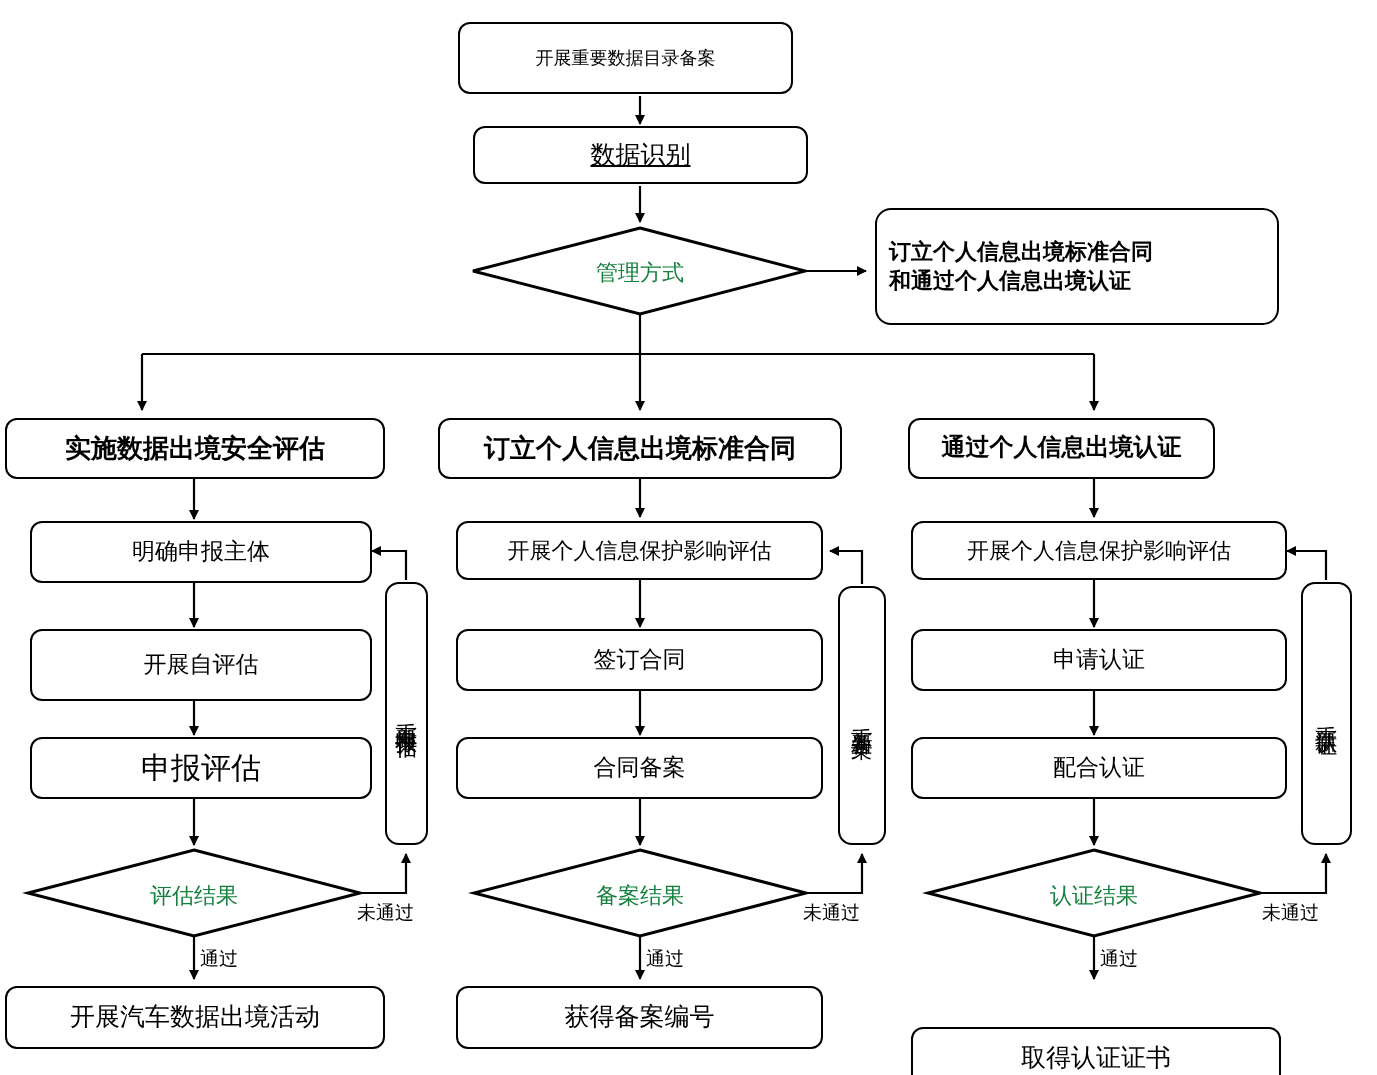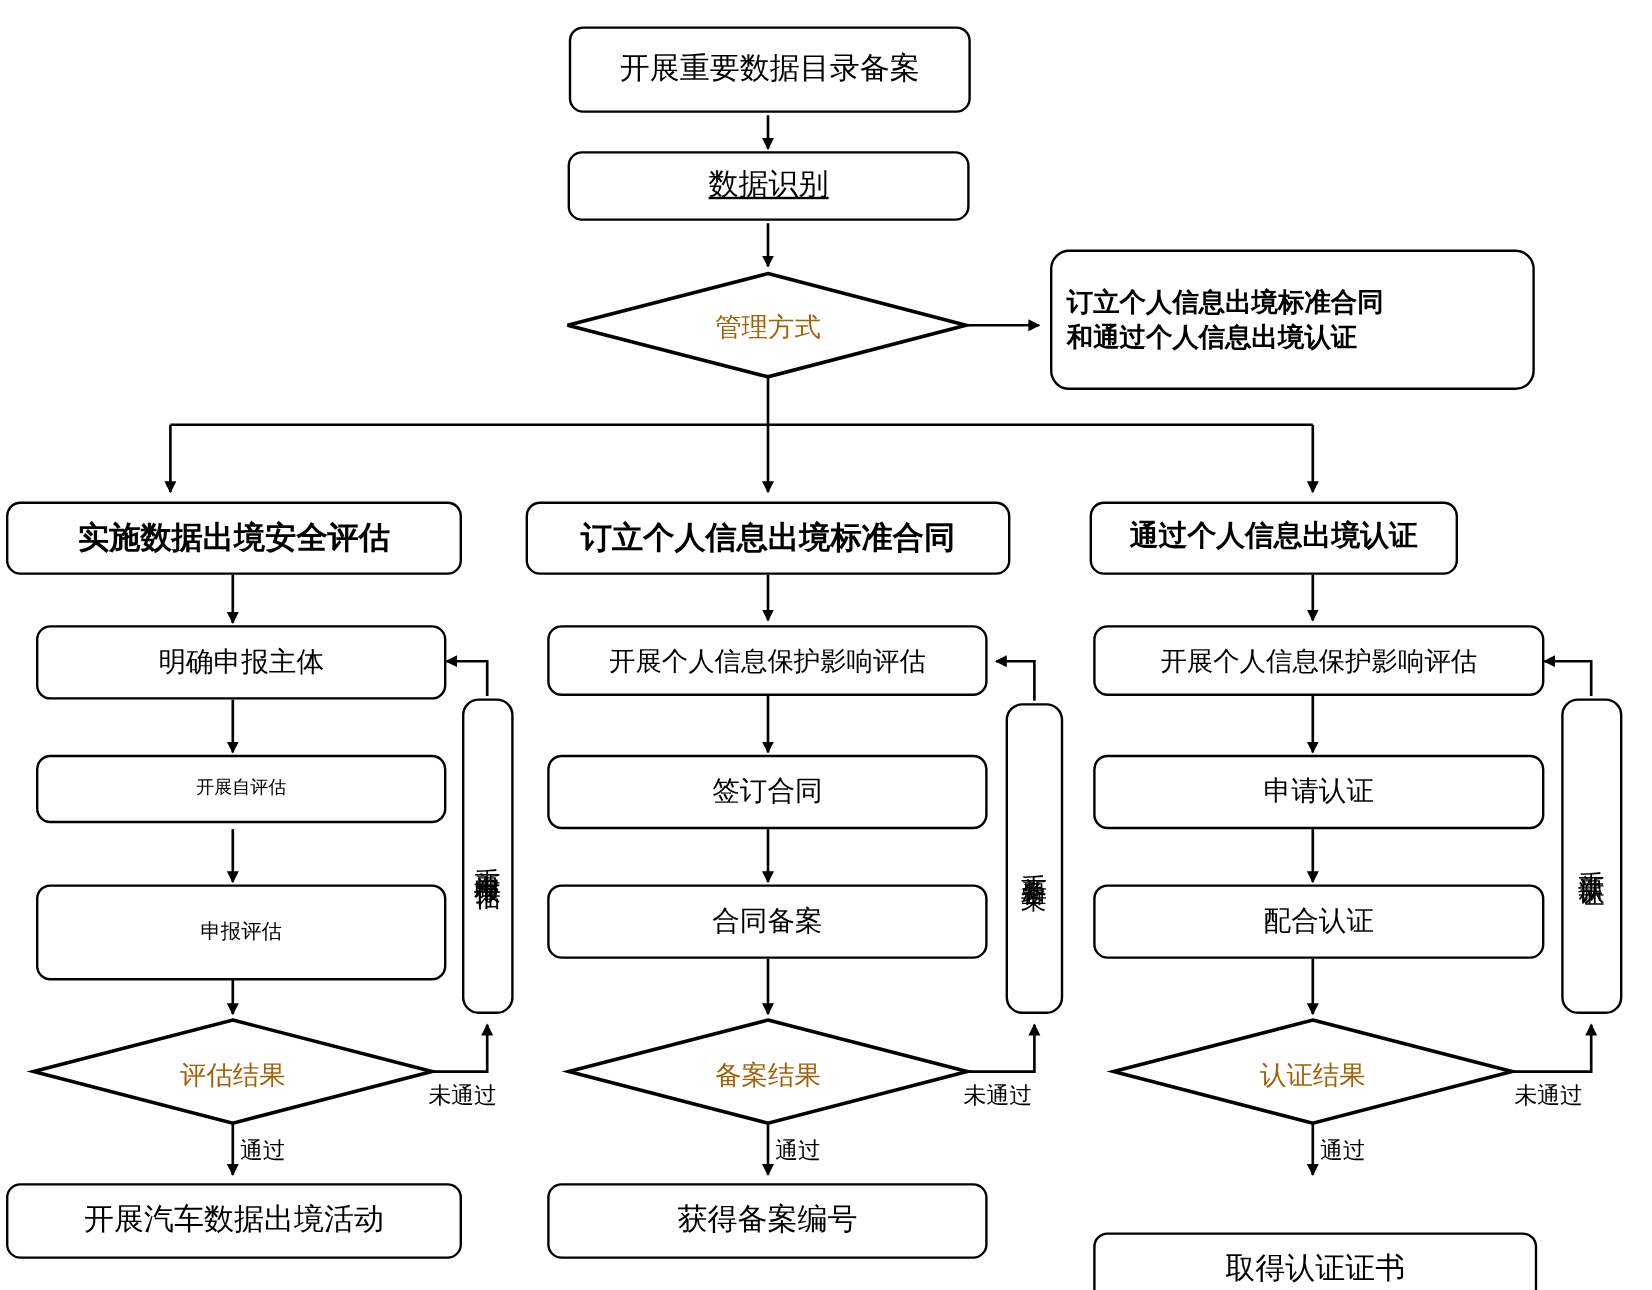--- a/index.html
+++ b/index.html
@@ -54,21 +54,21 @@
     justify-content: flex-start;
     text-align: left;
     padding: 6px 12px;
     font-weight: bold;
     font-family: "Liberation Sans", "DejaVu Sans", sans-serif;
     line-height: 1.28;
     border-radius: 16px;
   }
   .diamond-label {
     position: absolute;
-    color: #a16207;
+    color: #15803d;
     font-family: "Liberation Serif", "DejaVu Serif", serif;
     white-space: nowrap;
     text-align: center;
   }
   .edge-label {
     position: absolute;
     color: #000000;
     font-family: "Liberation Serif", "DejaVu Serif", serif;
     white-space: nowrap;
     font-size: 19px;
@@ -127,38 +127,38 @@
       <path d="M1094,935 L1094,979" marker-end="url(#ah)"></path>
 
       <path d="M640,228 L805,271 L640,314 L473,271 Z" stroke-width="3"></path>
 
       <path d="M194,850 L360,893 L194,936 L28,893 Z" stroke-width="3"></path>
       <path d="M640,850 L806,893 L640,936 L474,893 Z" stroke-width="3"></path>
       <path d="M1094,850 L1260,893 L1094,936 L928,893 Z" stroke-width="3"></path>
     </g>
   </svg>
 
-  <div class="node" style="left:474px; top:22px; width:335px; height:72px; font-size:25px;">开展重要数据目录备案</div>
+  <div class="node" style="left:458px; top:22px; width:335px; height:72px; font-size:18px;">开展重要数据目录备案</div>
 
   <div class="node" style="left:473px; top:126px; width:335px; height:58px; font-size:25px;text-decoration:underline;">数据识别</div>
 
   <div class="diamond-label" style="left:540px; top:258px; width:200px; font-size:22px;">管理方式</div>
 
   <div class="node callout" style="left:875px; top:208px; width:404px; height:117px; font-size:22px;">
     <div>
       <div>订立个人信息出境标准合同</div>
       <div>和通过个人信息出境认证</div>
     </div>
   </div>
 
   <div class="node bold" style="left:5px; top:418px; width:380px; height:61px; font-size:26px;">实施数据出境安全评估</div>
 
   <div class="node" style="left:30px; top:521px; width:342px; height:62px; font-size:23px;">明确申报主体</div>
-  <div class="node" style="left:30px; top:629px; width:342px; height:57px; font-size:15px;">开展自评估</div>
-  <div class="node" style="left:30px; top:737px; width:342px; height:80px; font-size:17px;">申报评估</div>
+  <div class="node" style="left:30px; top:629px; width:342px; height:72px; font-size:23px;">开展自评估</div>
+  <div class="node" style="left:30px; top:737px; width:342px; height:62px; font-size:30px;">申报评估</div>
 
   <div class="node vertical" style="left:385px; top:582px; width:43px; height:263px; font-size:22px;">重新申报评估</div>
 
   <div class="diamond-label" style="left:114px; top:881px; width:160px; font-size:22px;">评估结果</div>
 
   <div class="edge-label" style="left:357px; top:900px;">未通过</div>
   <div class="edge-label" style="left:200px; top:946px;">通过</div>
 
   <div class="node" style="left:5px; top:986px; width:380px; height:63px; font-size:25px;">开展汽车数据出境活动</div>
 

